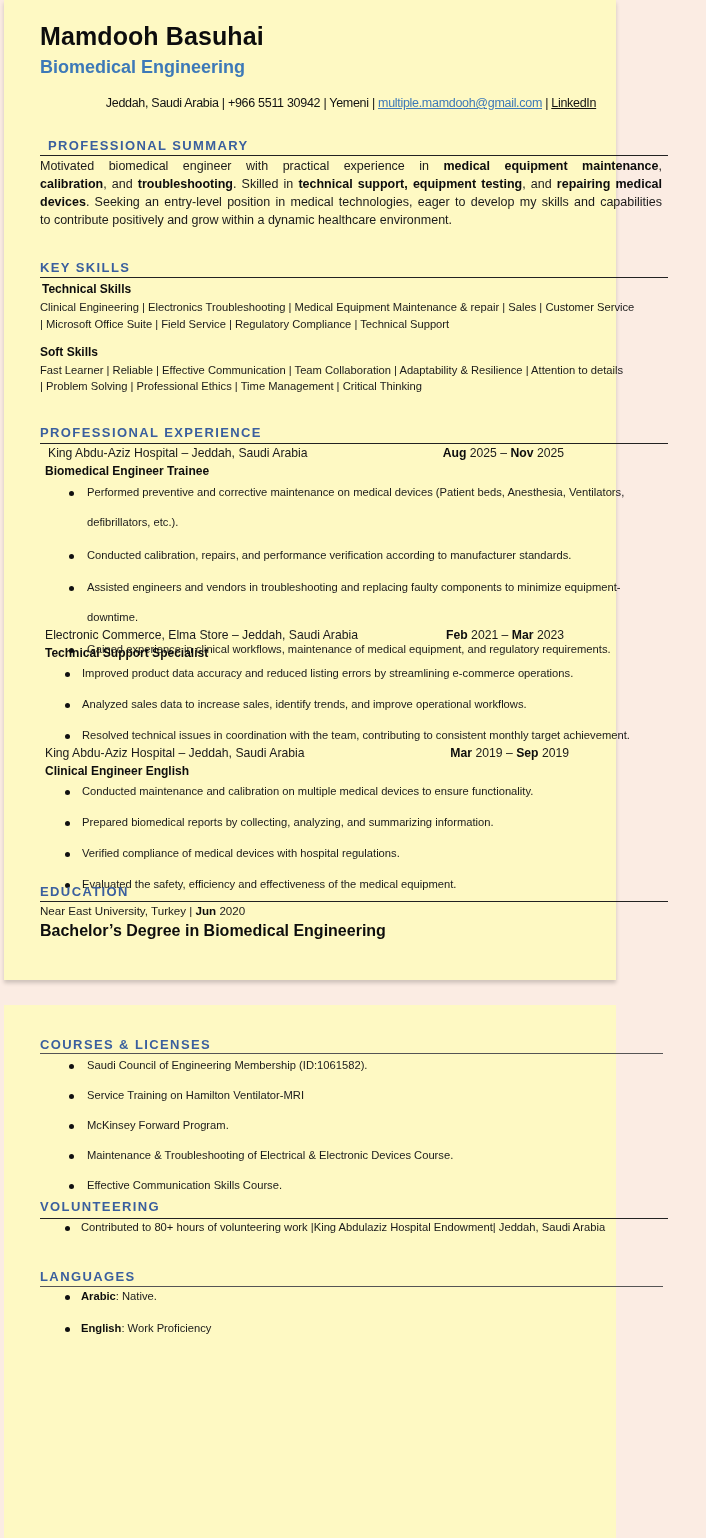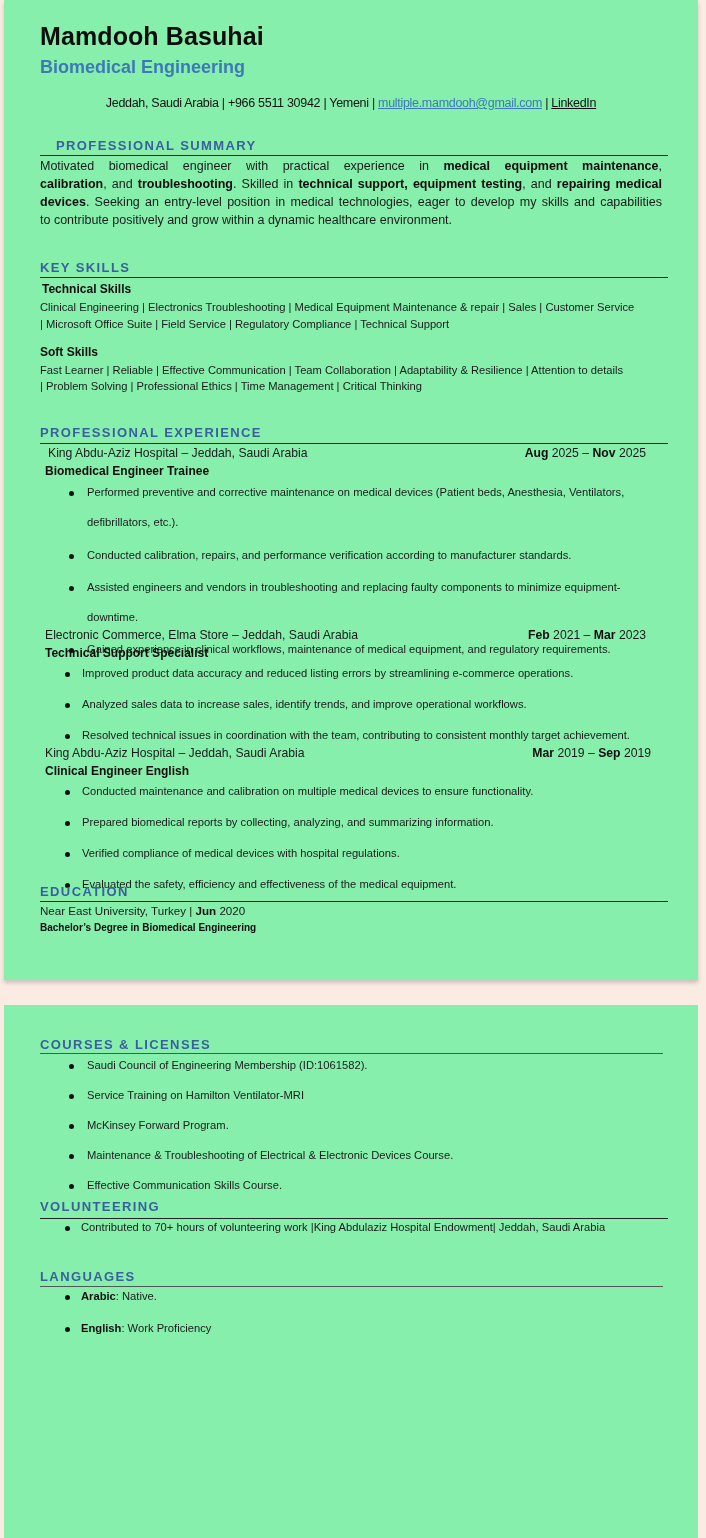--- a/index.html
+++ b/index.html
@@ -4,21 +4,21 @@
 <style>
   html, body { margin: 0; padding: 0; }
   body {
     width: 706px; height: 1538px; overflow: hidden;
     background: #fbece3;
     font-family: "Liberation Sans", sans-serif;
     color: #1a1a1a;
     position: relative;
   }
   .page {
-    position: absolute; left: 4px; width: 694px; background: #86efac;
+    position: absolute; left: 4px; width: 612px; background: #fef9c3;
   }
   .page1 { top: 0; height: 980px; box-shadow: 0 3px 4px rgba(0,0,0,0.18); }
   .page2 { top: 1005px; height: 533px; }
   .abs { position: absolute; white-space: nowrap; }
   .name { left: 36px; top: 22px; font-size: 25px; font-weight: bold; color: #0d0d0d; letter-spacing: 0.1px; }
   .subtitle { left: 36px; top: 57px; font-size: 18px; font-weight: bold; color: #3d79b8; }
   .contact { left: 0; width: 694px; top: 96px; font-size: 12.5px; text-align: center; color: #111; letter-spacing: -0.3px; }
   .contact .email { color: #3d79b8; text-decoration: underline; }
   .contact .linkedin { color: #111; text-decoration: underline; }
   .section-title { font-size: 13px; font-weight: bold; color: #3a5f9e; letter-spacing: 1.4px; }
@@ -38,21 +38,21 @@
 <body>
 
 <div class="page page1">
 
   <div class="abs name">Mamdooh Basuhai</div>
   <div class="abs subtitle">Biomedical Engineering</div>
   <div class="abs contact">
     <span>Jeddah, Saudi Arabia</span><span> | </span><span>+966 5511 30942</span><span> | </span><span>Yemeni</span><span> | </span><a class="email">multiple.mamdooh@gmail.com</a><span> | </span><a class="linkedin">LinkedIn</a>
   </div>
 
-  <div class="abs section-title" style="left:52px; top:138px;">PROFESSIONAL SUMMARY</div>
+  <div class="abs section-title" style="left:44px; top:138px;">PROFESSIONAL SUMMARY</div>
   <div class="rule" style="left:36px; width:628px; top:155px;"></div>
   <div id="summary-text" class="abs para" style="left:36px; top:157px; width:622px;">
       <div style="text-align: justify; text-align-last: justify;"><span>Motivated biomedical engineer with practical experience in </span><b>medical equipment maintenance</b><span>,</span></div>
       <div style="text-align: justify; text-align-last: justify;"><b>calibration</b><span>, and </span><b>troubleshooting</b><span>. Skilled in </span><b>technical support, equipment testing</b><span>, and </span><b>repairing medical</b></div>
       <div style="text-align: justify; text-align-last: justify;"><b>devices</b><span>. Seeking an entry-level position in medical technologies, eager to develop my skills and capabilities</span></div>
       <div><span>to contribute positively and grow within a dynamic healthcare environment.</span></div>
     </div>
 
   <div class="abs section-title" style="left:36px; top:260px;">KEY SKILLS</div>
   <div class="rule" style="left:36px; width:628px; top:277px;"></div>
@@ -93,39 +93,39 @@
   <ul class="bullets">
     <li class="abs" style="left:78px; top:785px;"><span class="dot" style="left:-17px; top:5px;"></span><span>Conducted maintenance and calibration on multiple medical devices to ensure functionality.</span></li>
     <li class="abs" style="left:78px; top:804px;"><span class="dot" style="left:-17px; top:5px;"></span><span>Prepared biomedical reports by collecting, analyzing, and summarizing information.</span></li>
     <li class="abs" style="left:78px; top:823px;"><span class="dot" style="left:-17px; top:5px;"></span><span>Verified compliance of medical devices with hospital regulations.</span></li>
     <li class="abs" style="left:78px; top:842px;"><span class="dot" style="left:-17px; top:5px;"></span><span>Evaluated the safety, efficiency and effectiveness of the medical equipment.</span></li>
   </ul>
 
   <div class="abs section-title" style="left:36px; top:884px;">EDUCATION</div>
   <div class="rule" style="left:36px; width:628px; top:901px;"></div>
   <div class="abs small" style="left:36px; top:904px; font-size:11.6px;"><span>Near East University, Turkey</span> | <b style="color:#0d0d0d;">Jun</b> <span>2020</span></div>
-  <div class="abs" style="left:36px; top:922px; font-size:10px; font-weight:bold; color:#0d0d0d;">Bachelor’s Degree in Biomedical Engineering</div>
+  <div class="abs" style="left:36px; top:922px; font-size:16px; font-weight:bold; color:#0d0d0d;">Bachelor’s Degree in Biomedical Engineering</div>
 </div>
 
 <div class="page page2">
 
   <div class="abs section-title" style="left:36px; top:32px;">COURSES &amp; LICENSES</div>
   <div class="rule" style="left:36px; width:623px; top:48px; border-top-width:1.2px; border-color:#555;"></div>
   <ul class="bullets">
     <li class="abs" style="left:83px; top:54px;"><span class="dot" style="left:-18px; top:5px;"></span><span>Saudi Council of Engineering Membership (ID:1061582).</span></li>
     <li class="abs" style="left:83px; top:72px;"><span class="dot" style="left:-18px; top:5px;"></span><span>Service Training on Hamilton Ventilator-MRI</span></li>
     <li class="abs" style="left:83px; top:90px;"><span class="dot" style="left:-18px; top:5px;"></span><span>McKinsey Forward Program.</span></li>
     <li class="abs" style="left:83px; top:108px;"><span class="dot" style="left:-18px; top:5px;"></span><span>Maintenance &amp; Troubleshooting of Electrical &amp; Electronic Devices Course.</span></li>
     <li class="abs" style="left:83px; top:126px;"><span class="dot" style="left:-18px; top:5px;"></span><span>Effective Communication Skills Course.</span></li>
   </ul>
 
   <div class="abs section-title" style="left:36px; top:194px;">VOLUNTEERING</div>
   <div class="rule" style="left:36px; width:628px; top:213px;"></div>
   <ul class="bullets">
-    <li class="abs" style="left:77px; top:216px;"><span class="dot" style="left:-16px; top:5px;"></span><span>Contributed to 70+ hours of volunteering work |King Abdulaziz Hospital Endowment| Jeddah, Saudi Arabia</span></li>
+    <li class="abs" style="left:77px; top:216px;"><span class="dot" style="left:-16px; top:5px;"></span><span>Contributed to 80+ hours of volunteering work |King Abdulaziz Hospital Endowment| Jeddah, Saudi Arabia</span></li>
   </ul>
 
   <div class="abs section-title" style="left:36px; top:264px;">LANGUAGES</div>
   <div class="rule" style="left:36px; width:623px; top:281px; border-top-width:1.2px; border-color:#555;"></div>
   <ul class="bullets">
     <li class="abs" style="left:77px; top:285px;"><span class="dot" style="left:-16px; top:5px;"></span><b style="color:#0d0d0d;">Arabic</b><span>: Native.</span></li>
     <li class="abs" style="left:77px; top:305px;"><span class="dot" style="left:-16px; top:5px;"></span><b style="color:#0d0d0d;">English</b><span>: Work Proficiency</span></li>
   </ul>
 </div>
 

